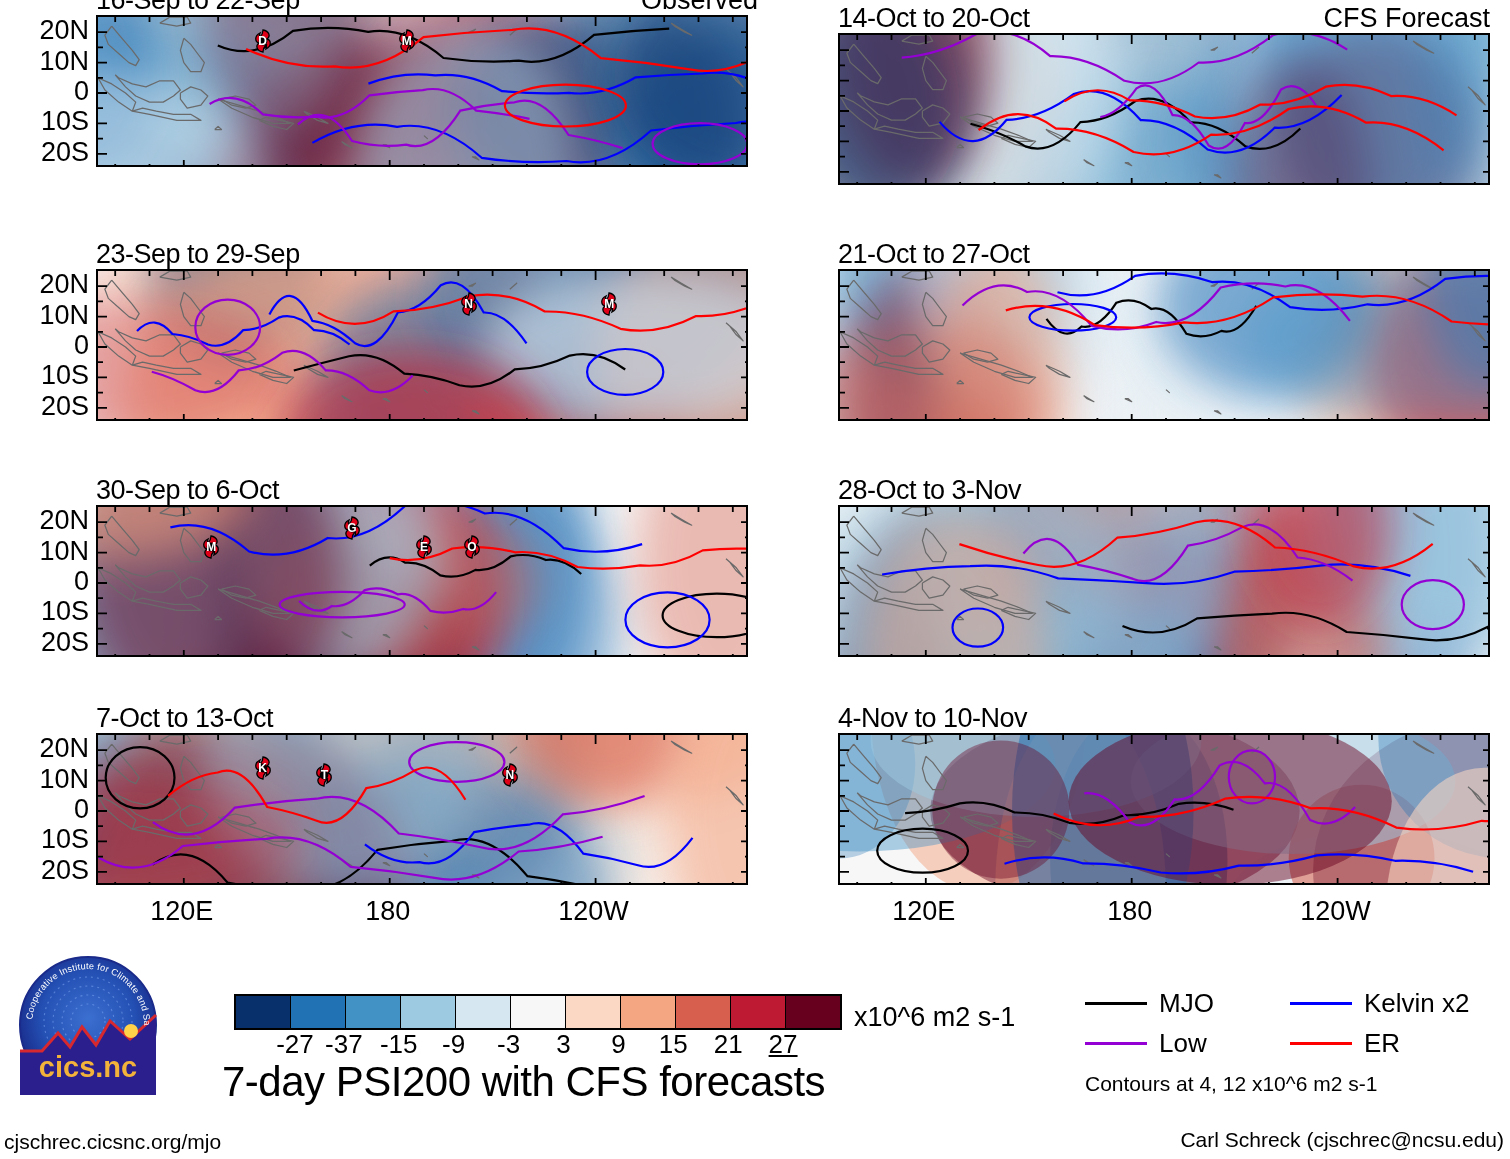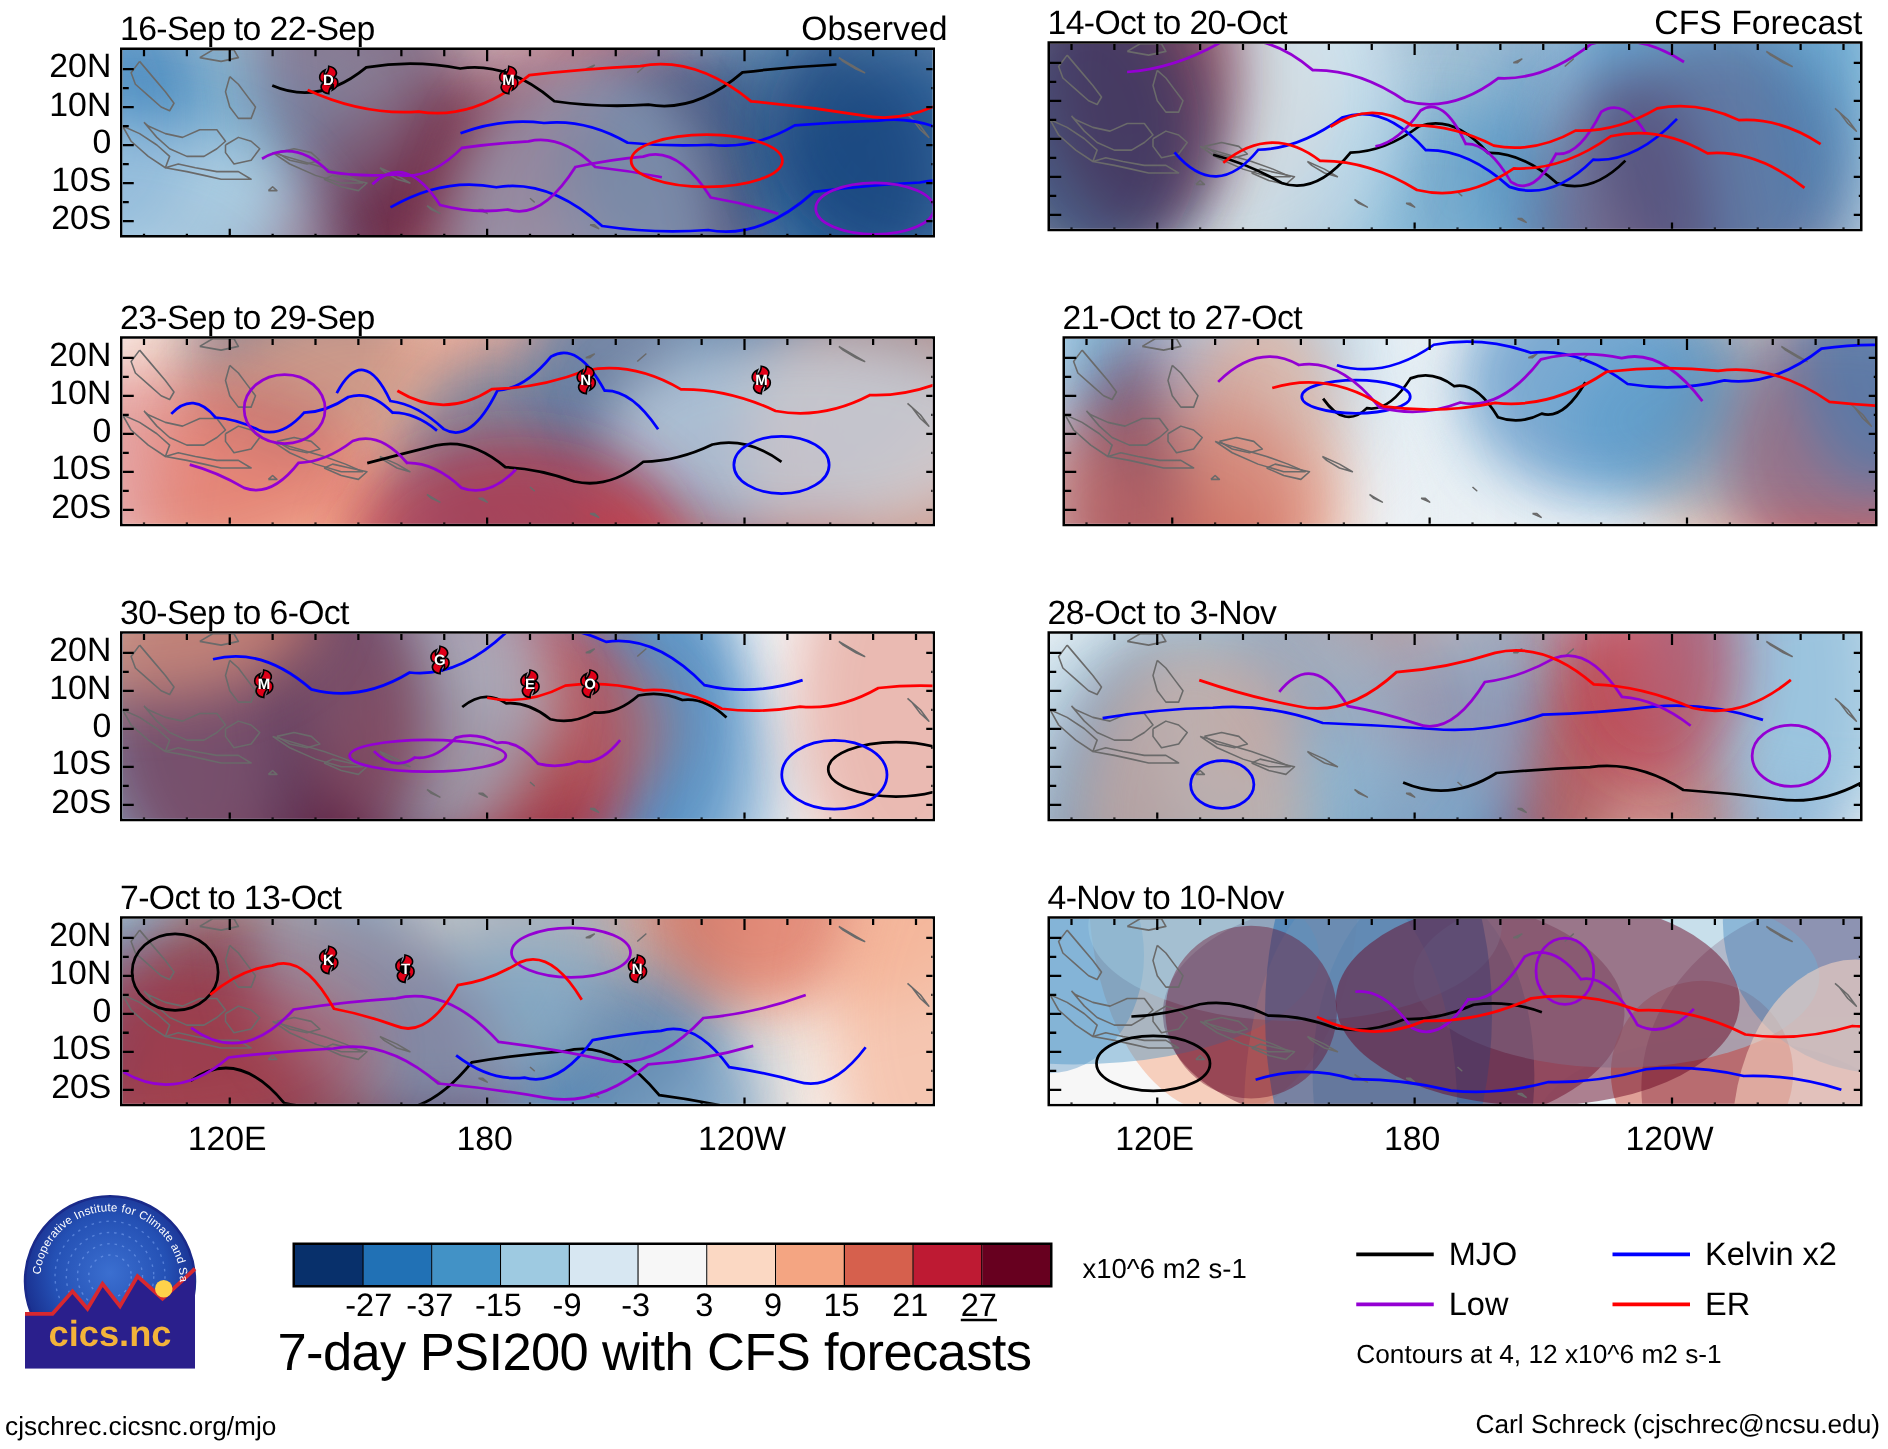--- a/index.html
+++ b/index.html
@@ -17,21 +17,21 @@
   .ylab{position:absolute;right:100%;margin-right:7px;font-size:27px;
         transform:translateY(-50%);white-space:nowrap;text-align:right;}
   .xlab{position:absolute;top:100%;margin-top:11px;font-size:27px;
         transform:translateX(-50%);white-space:nowrap;}
 
   
   #colorbar{position:absolute;display:flex;border:2px solid #000;box-sizing:content-box;}
   #colorbar .seg{height:100%;}
   .cb-tick{position:absolute;top:100%;margin-top:3px;font-size:26px;
            transform:translateX(-50%);white-space:nowrap;}
-  #cb-units{position:absolute;font-size:22px;white-space:nowrap;margin-left:12px;}
+  #cb-units{position:absolute;font-size:27px;white-space:nowrap;}
   #main-caption{position:absolute;font-size:42px;white-space:nowrap;letter-spacing:-0.5px;}
 
   
   .leg-item{position:absolute;display:flex;align-items:center;white-space:nowrap;}
   .leg-line{width:62px;height:0;border-top:3px solid #000;margin-right:12px;}
   .leg-text{font-size:26px;}
   #leg-note{position:absolute;font-size:21px;white-space:nowrap;}
 
   
   #foot-left{position:absolute;left:4px;top:1130px;font-size:21px;}
@@ -42,21 +42,21 @@
 
   
   .storm{position:absolute;width:22px;height:26px;transform:translate(-50%,-50%);}
   .storm .lt{position:absolute;left:50%;top:50%;transform:translate(-50%,-50%);
              font-size:12px;font-weight:bold;color:#fff;z-index:3;line-height:1;}
 </style>
 </head>
 <body>
 
 <div id="panels-root">
-    <div class="panel-wrap" style="left: 96px; top: 38px; width: 662px; height: 152px;">
+    <div class="panel-wrap" style="left: 96px; top: 15px; width: 662px; height: 152px;">
       <div class="panel-title">16-Sep to 22-Sep</div>
       <div class="panel-corner">Observed</div>
       <div class="map" style="width: 652px; height: 152px;">
         <svg width="652" height="152" viewBox="0 0 652 152" style="display: block;">
           <defs>
             <filter id="blur0" x="-40%" y="-60%" width="180%" height="220%">
               <feGaussianBlur stdDeviation="22"></feGaussianBlur>
             </filter>
           </defs>
           <rect width="652" height="152" fill="#f7f7f7"></rect>
@@ -452,21 +452,21 @@
             <path d="M61.7 22.6 Q98.8 20.1 135.9 -0.8 Q173.0 -10.9 210.2 21.1 Q247.3 20.4 284.4 45.8 Q321.6 55.8 358.7 27.5 Q395.8 29.5 433.0 0.1 Q470.1 -9.6 507.2 14.6" stroke="#9400D3"></path>
             <path d="M138.6 95.2 Q177.3 63.8 216.1 93.7 Q254.8 93.1 293.6 117.0 Q332.3 126.3 371.1 99.7 Q409.8 101.7 448.6 74.0 Q487.3 65.0 526.1 87.7 Q564.8 84.4 603.6 115.3" stroke="#FF0000"></path>
             <path d="M224.3 66.4 Q257.0 44.6 289.7 65.4 Q322.4 64.9 355.0 81.5 Q387.7 87.9 420.4 69.5 Q453.1 70.9 485.8 51.7 Q518.4 45.4 551.1 61.1 Q583.8 58.9 616.5 80.3" stroke="#FF0000"></path>
           </g>
         </svg>
         <svg width="652" height="152" style="position: absolute; left: 0px; top: 0px;">
           <path d="M17.2 0 v5 M17.2 152 v-5 M51.5 0 v5 M51.5 152 v-5 M85.8 0 v9 M85.8 152 v-9 M120.1 0 v5 M120.1 152 v-5 M154.4 0 v5 M154.4 152 v-5 M188.7 0 v5 M188.7 152 v-5 M223.1 0 v5 M223.1 152 v-5 M257.4 0 v5 M257.4 152 v-5 M291.7 0 v9 M291.7 152 v-9 M326.0 0 v5 M326.0 152 v-5 M360.3 0 v5 M360.3 152 v-5 M394.6 0 v5 M394.6 152 v-5 M428.9 0 v5 M428.9 152 v-5 M463.3 0 v5 M463.3 152 v-5 M497.6 0 v9 M497.6 152 v-9 M531.9 0 v5 M531.9 152 v-5 M566.2 0 v5 M566.2 152 v-5 M600.5 0 v5 M600.5 152 v-5 M634.8 0 v5 M634.8 152 v-5 M0 136.8 h9 M652 136.8 h-9 M0 121.6 h5 M652 121.6 h-5 M0 106.4 h9 M652 106.4 h-9 M0 91.2 h5 M652 91.2 h-5 M0 76.0 h9 M652 76.0 h-9 M0 60.8 h5 M652 60.8 h-5 M0 45.6 h9 M652 45.6 h-9 M0 30.4 h5 M652 30.4 h-5 M0 15.2 h9 M652 15.2 h-9 " stroke="#000" stroke-width="1.8"></path>
         </svg>
       </div>
     </div>
-    <div class="panel-wrap" style="left: 838px; top: 269px; width: 652px; height: 152px; margin-left: 12px;">
+    <div class="panel-wrap" style="left: 838px; top: 269px; width: 652px; height: 152px;">
       <div class="panel-title">21-Oct to 27-Oct</div>
       <div class="map" style="width: 652px; height: 152px;">
         <svg width="652" height="152" viewBox="0 0 652 152" style="display: block;">
           <defs>
             <filter id="blur5" x="-40%" y="-60%" width="180%" height="220%">
               <feGaussianBlur stdDeviation="22"></feGaussianBlur>
             </filter>
           </defs>
           <rect width="652" height="152" fill="#f7f7f7"></rect>
           <g>

